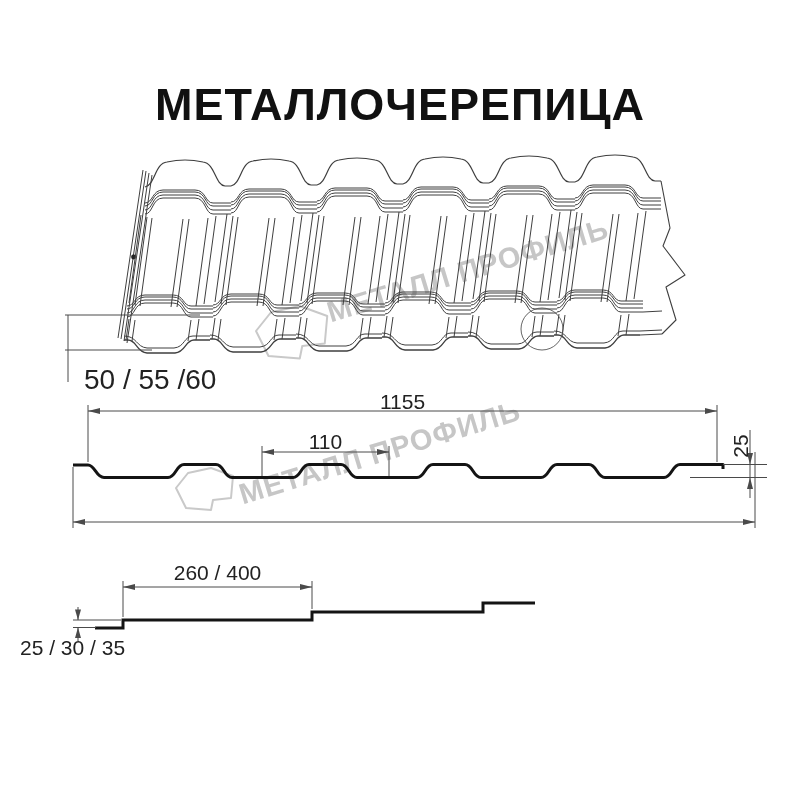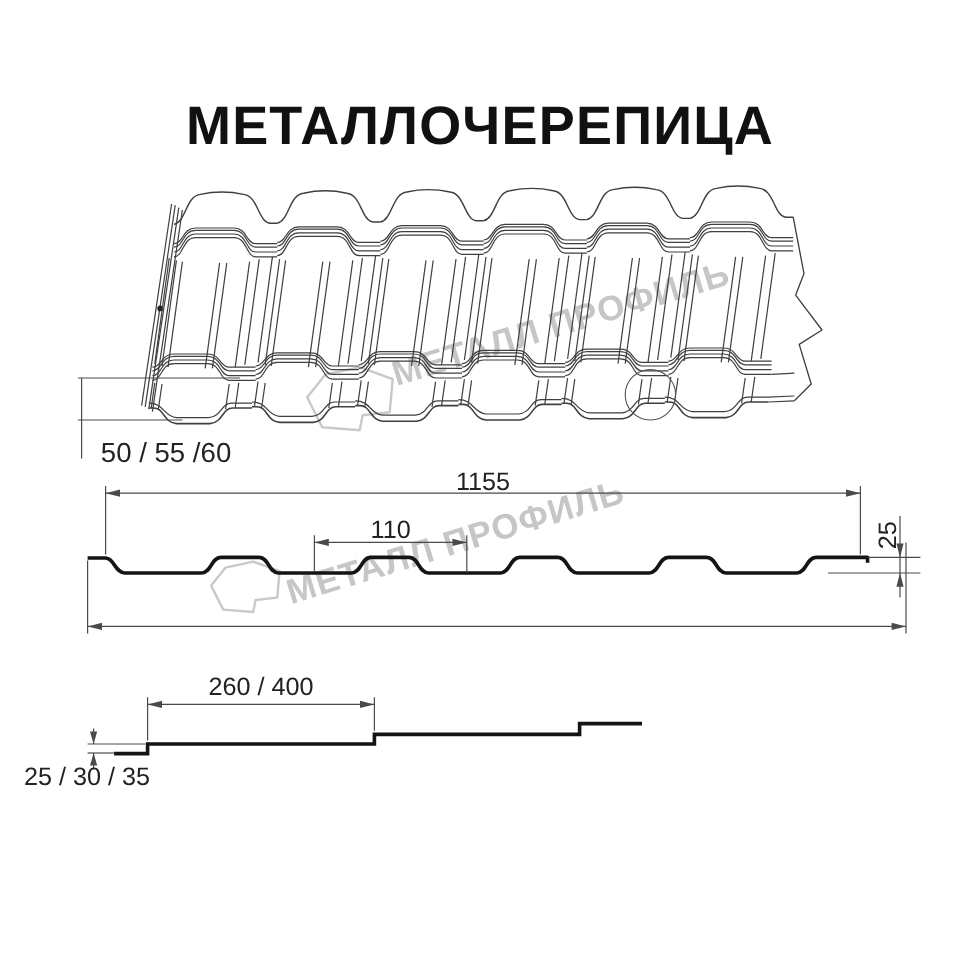--- a/index.html
+++ b/index.html
@@ -21,21 +21,21 @@
 </head>
 <body>
 
 <div id="stage">
 
   <div class="abs wm-text" style="left:328px;top:297px;">МЕТАЛЛ ПРОФИЛЬ</div>
   <div class="abs wm-text" style="left:240px;top:479px;">МЕТАЛЛ ПРОФИЛЬ</div>
 
   <div class="abs" id="title">МЕТАЛЛОЧЕРЕПИЦА</div>
 
-  <div class="abs label" style="left:84px;top:364px;font-size:23px;">50 / 55 /60</div>
+  <div class="abs label" style="left:84px;top:364px;font-size:28px;">50 / 55 /60</div>
   <div class="abs label center" style="left:88px;top:390px;width:629px;">1155</div>
   <div class="abs label center" style="left:262px;top:430px;width:127px;">110</div>
   <div class="abs label center" id="dim-25" style="left:722px;top:434px;width:38px;height:24px;">25</div>
   <div class="abs label center" style="left:123px;top:561px;width:189px;">260 / 400</div>
   <div class="abs label" style="left:20px;top:636px;">25 / 30 / 35</div>
 
   <svg id="drawing" width="800" height="800" viewBox="0 0 800 800">
     <defs>
       <g id="tile-module" fill="none" stroke="#3f3f3f" stroke-width="1">
 

